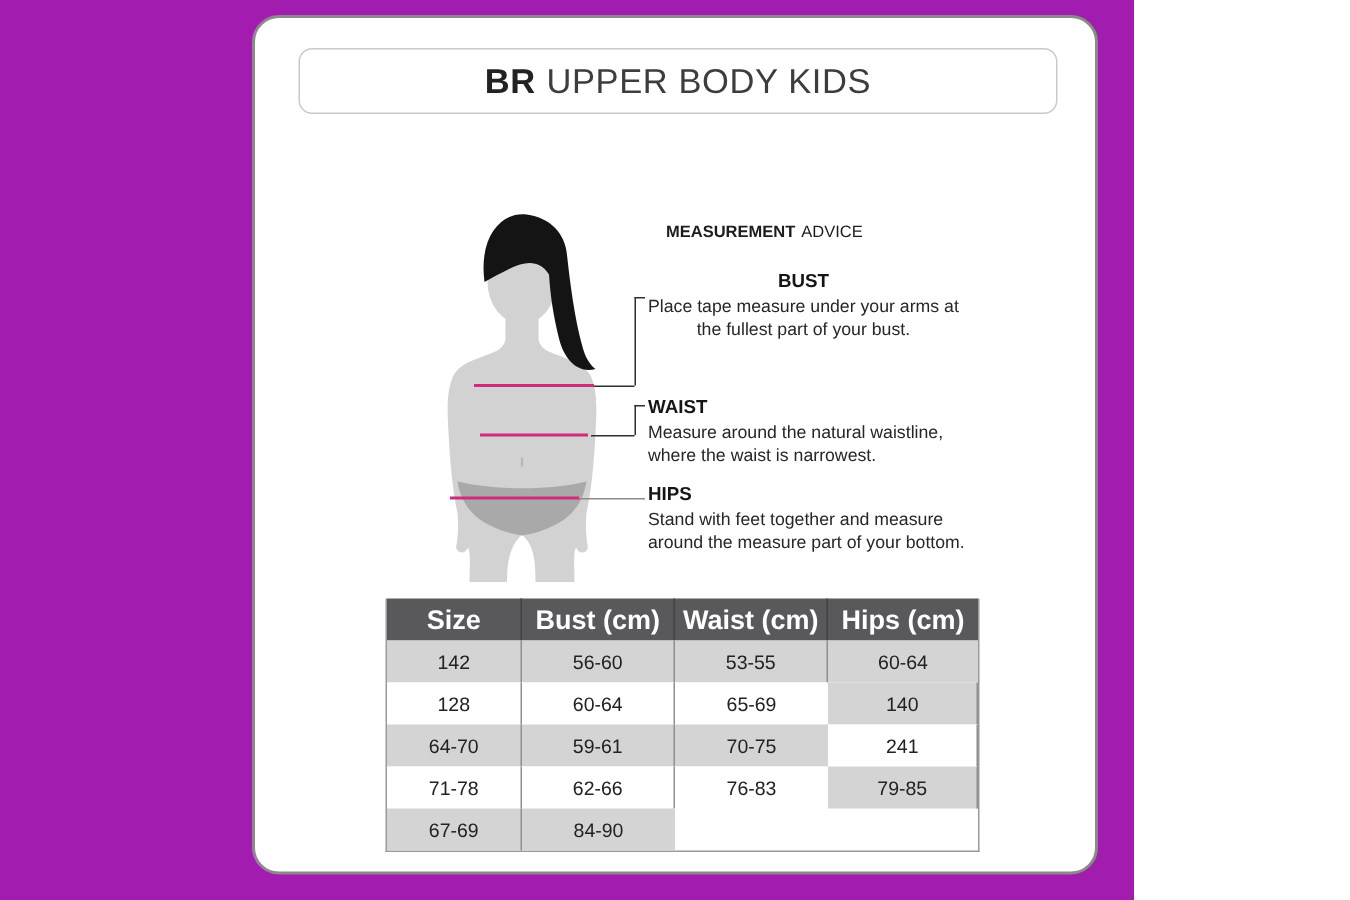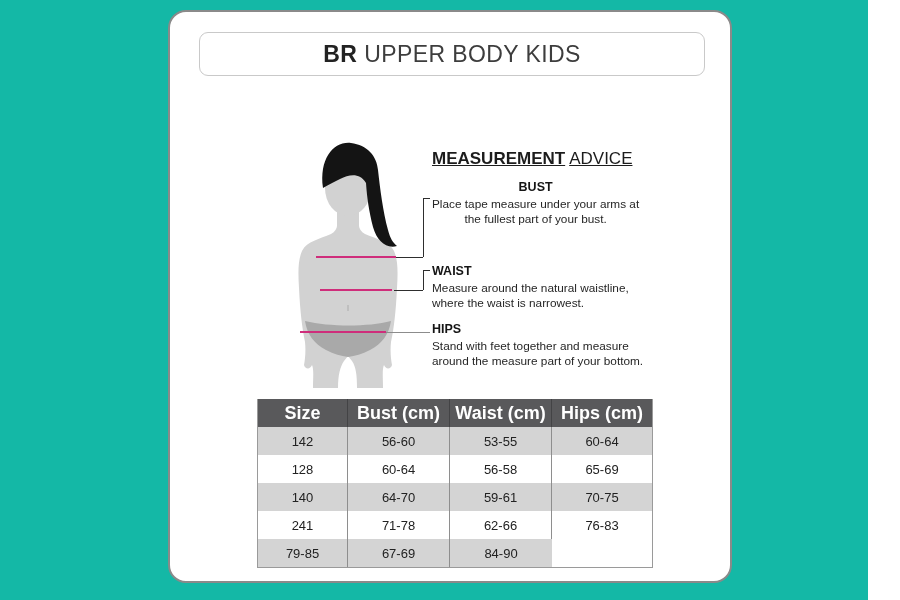--- a/index.html
+++ b/index.html
@@ -1,19 +1,19 @@
 <!DOCTYPE html>
 <html><head>
 <meta charset="utf-8">
 <style>
   * { box-sizing: border-box; margin: 0; padding: 0; }
   html, body { width: 900px; height: 600px; background: #ffffff; }
   body { font-family: "Liberation Sans", "DejaVu Sans", sans-serif; }
 
-  .page { position: relative; width: 868px; height: 600px; background: #14b8a6; overflow: hidden; }
+  .page { position: relative; width: 756px; height: 600px; background: #a21caf; overflow: hidden; }
 
   .card {
     position: absolute; left: 168px; top: 10px; width: 564px; height: 573px;
     background: #ffffff; border: 2px solid #8a8a8a; border-radius: 18px;
   }
 
   .title-box {
     position: absolute; left: 29px; top: 20px; width: 506px; height: 44px;
     border: 1px solid #c9c9c9; border-radius: 9px;
     display: flex; align-items: center; justify-content: center;
@@ -22,22 +22,22 @@
   .title-box .brand { font-weight: bold; color: #222222; margin-right: 7px; }
 
   .figure-svg { position: absolute; left: 120px; top: 126px; width: 120px; height: 252px; }
 
   .connector { position: absolute; }
   .elbow { border-top: 1px solid #2e2e2e; border-left: 1px solid #2e2e2e; }
   .hline { border-top: 1px solid #2e2e2e; height: 1px; }
   .hline-gray { border-top: 1px solid #8c8c8c; height: 1px; }
 
   .advice-heading {
-    position: absolute; left: 262px; top: 137px;
-    font-size: 17px; color: #1c1c1c; white-space: nowrap; text-decoration: underline;
+    position: absolute; left: 274px; top: 137px;
+    font-size: 11px; color: #1c1c1c; white-space: nowrap;
   }
   .advice-heading .bold { font-weight: bold; }
   .advice-heading .rest { margin-left: 4px; }
 
   .advice-section { position: absolute; left: 262px; white-space: nowrap; }
   .advice-section .label { font-size: 12.5px; font-weight: bold; color: #151515; margin-bottom: 3px; }
   .advice-section .line { font-size: 11.8px; line-height: 15px; color: #262626; }
   .sec-bust  { top: 168px; text-align: center; }
   .sec-waist { top: 252px; }
   .sec-hips  { top: 310px; }
@@ -123,21 +123,20 @@
       <div class="cell head">Waist (cm)</div>
       <div class="cell head last">Hips (cm)</div>
 
       <div class="cell alt">142</div>
       <div class="cell alt">56-60</div>
       <div class="cell alt">53-55</div>
       <div class="cell alt last">60-64</div>
 
       <div class="cell">128</div>
       <div class="cell">60-64</div>
-      <div class="cell">56-58</div>
       <div class="cell last">65-69</div>
 
       <div class="cell alt">140</div>
       <div class="cell alt">64-70</div>
       <div class="cell alt">59-61</div>
       <div class="cell alt last">70-75</div>
 
       <div class="cell">241</div>
       <div class="cell">71-78</div>
       <div class="cell">62-66</div>

